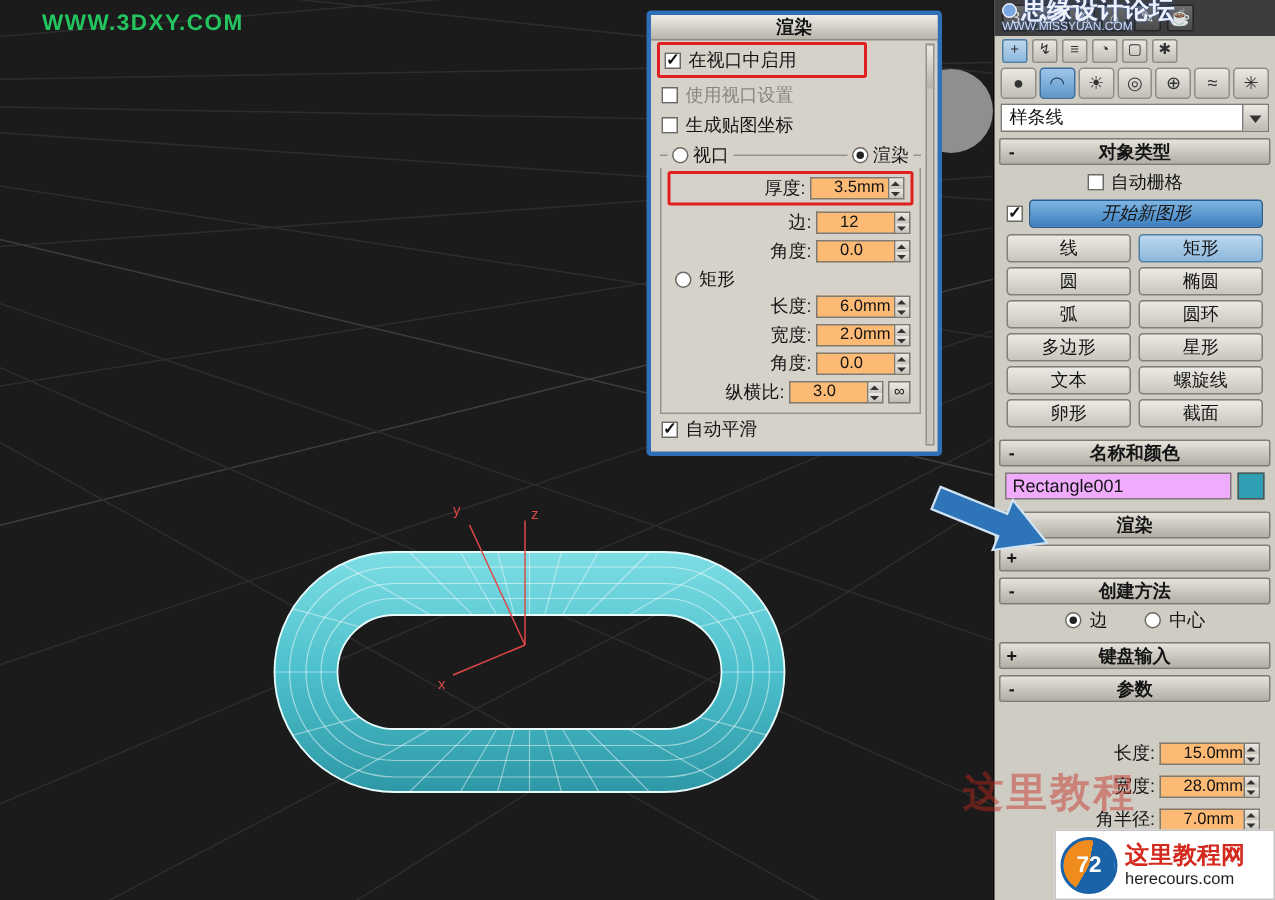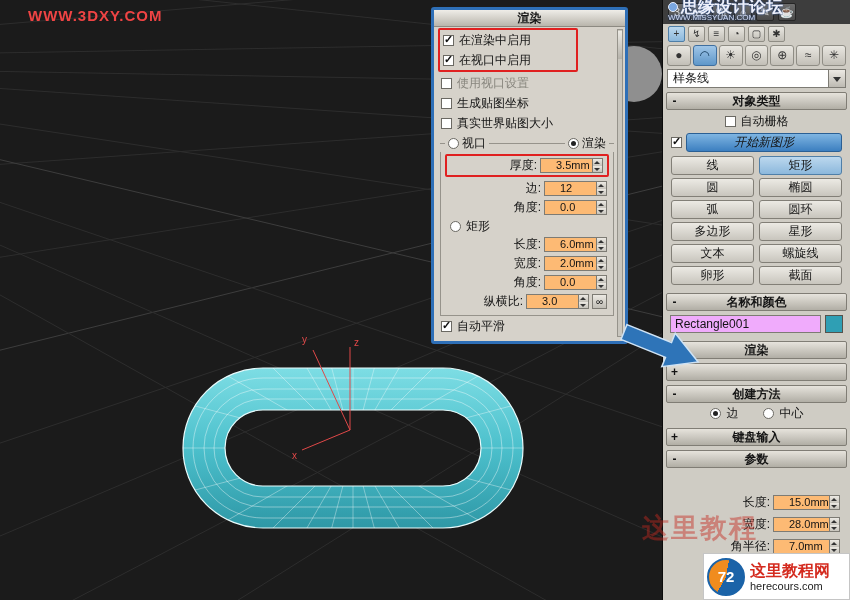--- a/index.html
+++ b/index.html
@@ -2,21 +2,21 @@
 <html><head>
 <meta charset="utf-8">
 <style>
   * { margin:0; padding:0; box-sizing:border-box; }
   html,body { width:850px; height:600px; overflow:hidden; }
   body { font-family:"Liberation Sans", sans-serif; background:#191919; }
   .stage { position:relative; width:850px; height:600px; overflow:hidden; }
 
   
   .viewport { position:absolute; left:0; top:0; width:662px; height:600px; background:#1a1a1a; overflow:hidden; }
-  .wm-topleft { position:absolute; left:28px; top:7px; color:#ef4444; font-size:15px; font-weight:bold; letter-spacing:1px; z-index:4; }
+  .wm-topleft { position:absolute; left:28px; top:7px; color:#22c55e; font-size:15px; font-weight:bold; letter-spacing:1px; z-index:4; }
   .graycircle { position:absolute; left:606px; top:46px; width:56px; height:56px; border-radius:50%; background:#8f8f8f; z-index:6; }
   .redwm { position:absolute; left:642px; top:510px; width:118px; height:52px; overflow:hidden; color:#c42a20; opacity:.45; font-size:27px; font-weight:bold; letter-spacing:2px; white-space:nowrap; z-index:15; }
 
   
   .panel { position:absolute; left:431px; top:7px; width:197px; background:#d6d2ca; border:3px solid #2e6fb7; border-radius:3px; z-index:20; font-size:12px; color:#141414; padding:0 9px 5px 0; }
   .panel-title { height:17px; margin-right:-9px; background:linear-gradient(#efede8,#b9b5ac); border-bottom:1px solid #8d8a82; text-align:center; font-weight:bold; line-height:16px; }
   .vscroll { position:absolute; right:2px; top:19px; bottom:4px; width:6px; background:#c9c6be; border:1px solid #96938b; }
   .vscroll::before { content:""; position:absolute; left:0; right:0; top:1px; height:28px; background:linear-gradient(#eceae4,#b5b2aa); }
   .row { display:flex; align-items:center; gap:5px; height:20px; padding:0 2px 0 7px; }
   .chk { width:11px; height:11px; background:#fff; border:1px solid #6b6963; flex:none; position:relative; }
@@ -175,38 +175,30 @@
 
   <div class="panel">
     <div class="panel-title">
       <span>渲染</span>
     </div>
     <div class="vscroll"></div>
 
     <div class="redbox">
       <div class="row">
         <span class="chk on"></span>
-        <span>在渲染中启用</span>
-      </div>
-      <div class="row">
-        <span class="chk on"></span>
         <span>在视口中启用</span>
       </div>
     </div>
     <div class="row">
       <span class="chk"></span>
       <span class="dim">使用视口设置</span>
     </div>
     <div class="row">
       <span class="chk"></span>
       <span>生成贴图坐标</span>
-    </div>
-    <div class="row">
-      <span class="chk"></span>
-      <span>真实世界贴图大小</span>
     </div>
 
     <div class="ghead">
       <span class="seg s1"></span>
       <span class="rad"></span>
       <span>视口</span>
       <span class="seg mid"></span>
       <span class="rad on"></span>
       <span>渲染</span>
       <span class="seg end"></span>

